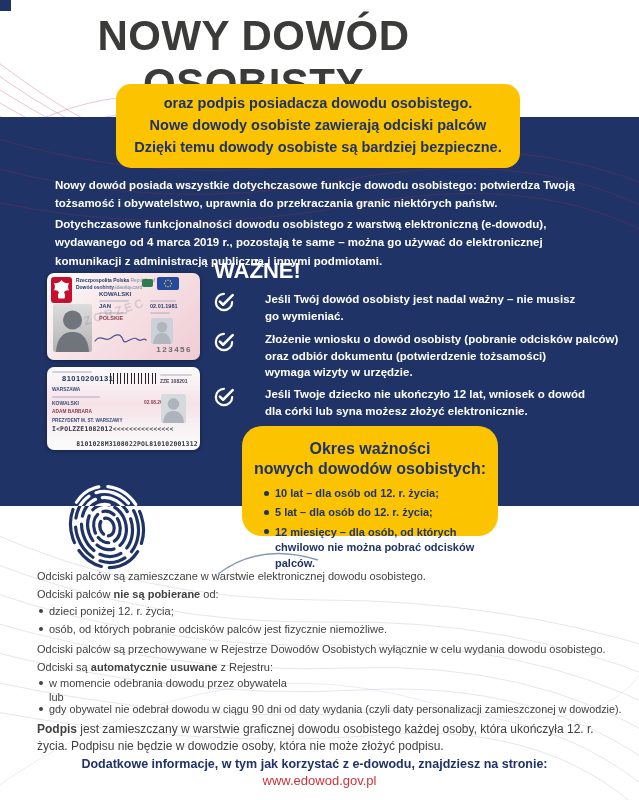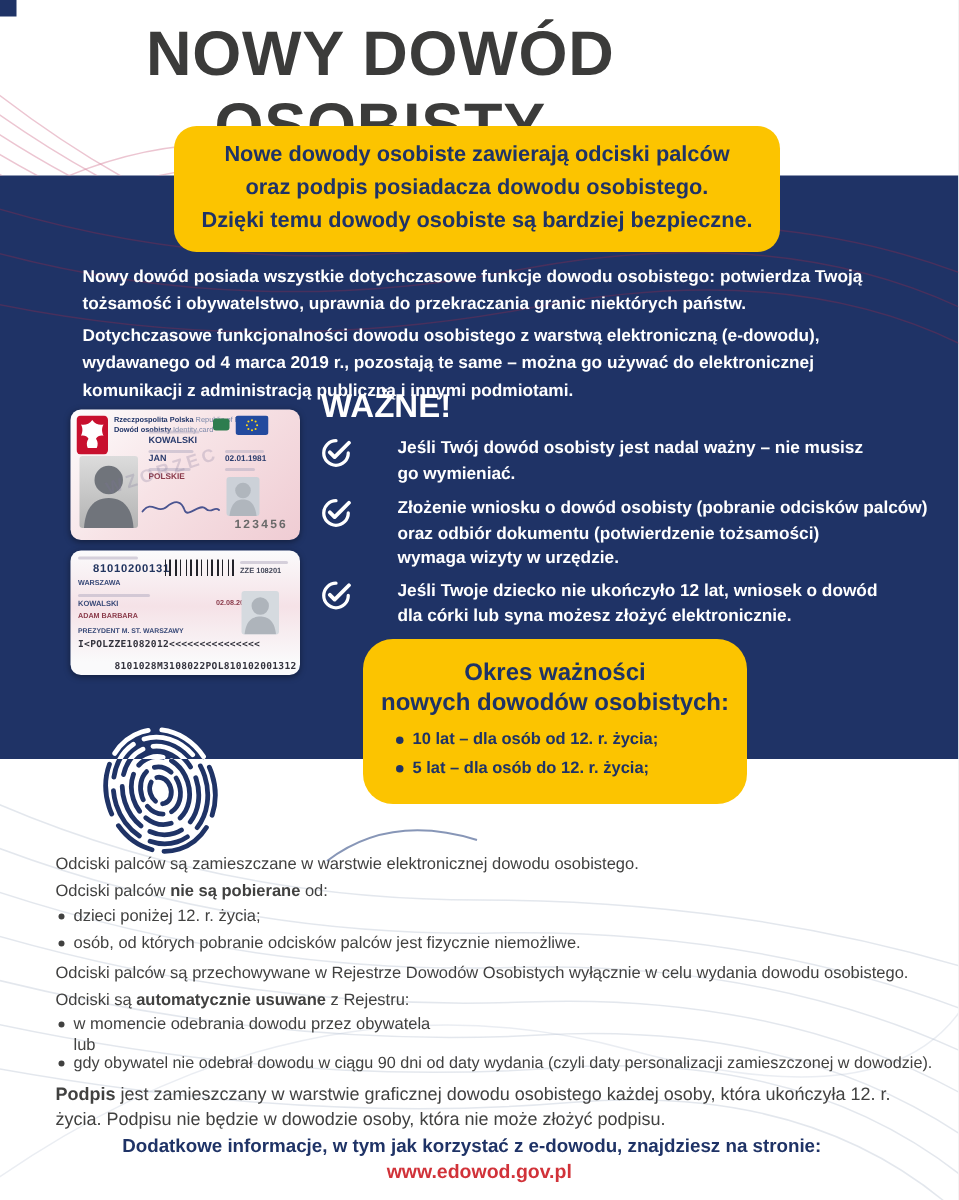--- a/index.html
+++ b/index.html
@@ -57,21 +57,21 @@
   .fp-wrap{left:61px;top:484px;width:92px;height:86px;z-index:3;}
   .fp-clip{position:absolute;left:0;width:92px;overflow:hidden;}
   
   .body-txt{color:#414140;font-size:11px;line-height:1.5;z-index:2;white-space:nowrap;}
   .blist{z-index:2;margin:0;padding:0;list-style:none;}
   .blist li{position:relative;padding-left:12px;color:#414140;font-size:11px;line-height:18px;white-space:nowrap;}
   .blist li::before{content:"";position:absolute;left:2px;top:7px;width:4px;height:4px;border-radius:50%;background:#414140;}
   .sig-par{left:37px;top:721px;width:560px;color:#414140;font-size:12px;line-height:1.45;z-index:2;}
   .footer-info{left:0;top:757px;width:629px;text-align:center;color:#1f3366;font-weight:bold;
                font-size:12.5px;z-index:2;}
-  .footer-url{left:0;top:773px;width:639px;text-align:center;color:#d13239;font-weight:bold;
+  .footer-url{left:0;top:773px;width:639px;text-align:center;color:#d13239;font-weight:normal;
               font-size:13px;z-index:2;cursor:pointer;}
 </style>
 </head>
 <body>
 
 <div class="poster">
 
   <div class="abs navy-band"></div>
 
   <svg id="bg-curves" class="abs" width="639" height="800" viewBox="0 0 639 800">
@@ -109,22 +109,22 @@
       <path d="M-15,795 Q200,640 420,700 T660,620" stroke-opacity=".3"></path>
     </g>
     <path d="M218,574 Q260,542 318,560" stroke="#24407c" fill="none" stroke-opacity=".55" stroke-width="1.4"></path>
   </svg>
 
   <div class="abs corner-square"></div>
 
   <h1 class="abs page-title" style="margin:0">NOWY DOWÓD OSOBISTY</h1>
 
   <div class="abs intro-box">
+    <div>oraz podpis posiadacza dowodu osobistego.</div>
     <div>Nowe dowody osobiste zawierają odciski palców</div>
-    <div>oraz podpis posiadacza dowodu osobistego.</div>
     <div>Dzięki temu dowody osobiste są bardziej bezpieczne.</div>
   </div>
 
   <div class="abs p1">
     <div class="wline">Nowy dowód posiada wszystkie dotychczasowe funkcje dowodu osobistego: potwierdza Twoją</div>
     <div class="wline">tożsamość i obywatelstwo, uprawnia do przekraczania granic niektórych państw.</div>
   </div>
 
   <div class="abs p2">
     <div class="wline">Dotychczasowe funkcjonalności dowodu osobistego z warstwą elektroniczną (e-dowodu),</div>
@@ -256,20 +256,24 @@
       <div>Okres ważności</div>
       <div>nowych dowodów osobistych:</div>
     </h3>
     <ul>
       <li>
         <div>10 lat – dla osób od 12. r. życia;</div>
       </li>
       <li>
         <div>5 lat – dla osób do 12. r. życia;</div>
       </li>
+      <li>
+        <div>12 miesięcy – dla osób, od których</div>
+        <div>chwilowo nie można pobrać odcisków palców.</div>
+      </li>
     </ul>
   </div>
 
   <div class="abs fp-wrap">
     <div class="fp-clip" style="top:0;height:22px;">
       <svg width="92" height="86" viewBox="0 0 92 86" style="position:absolute;top:0;left:0;">
         <g transform="rotate(-18 46 43)" fill="none" stroke="#ffffff" stroke-width="3.2" stroke-linecap="round">
           <ellipse cx="46" cy="43" rx="7" ry="9" stroke-dasharray="14 5"></ellipse>
           <ellipse cx="46" cy="43" rx="13" ry="16" stroke-dasharray="20 6 12 5"></ellipse>
           <ellipse cx="46" cy="43" rx="19" ry="23" stroke-dasharray="26 7 18 6"></ellipse>

